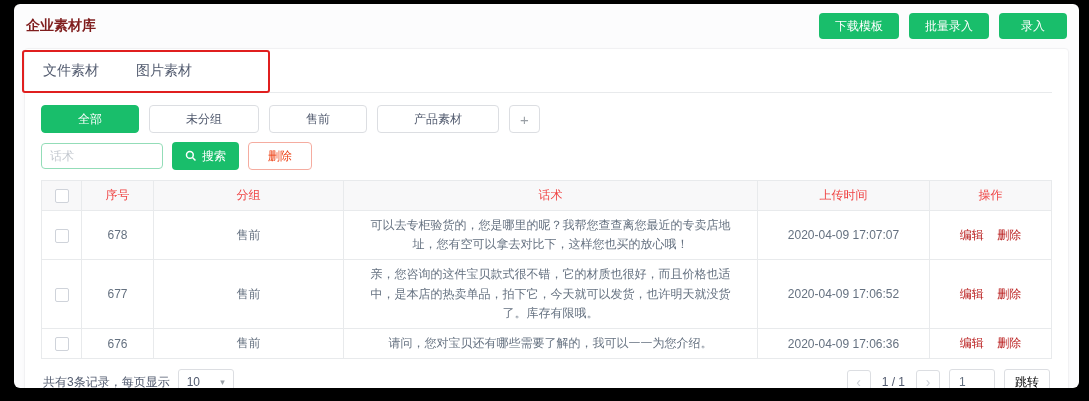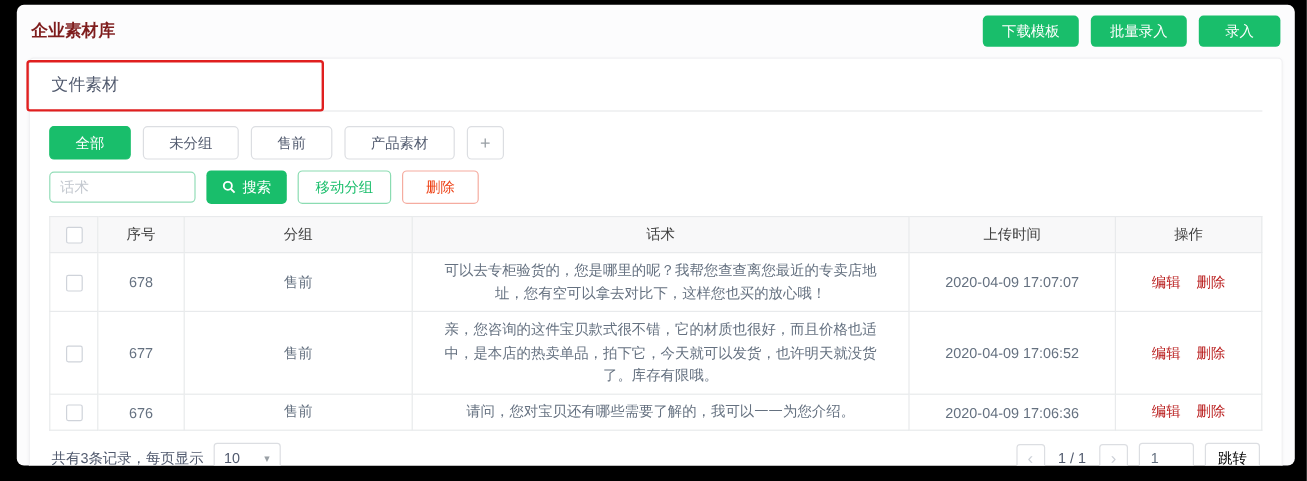--- a/index.html
+++ b/index.html
@@ -39,21 +39,21 @@
     cursor:pointer; border-bottom:3px solid transparent; margin-bottom:-1px;
   }
   .tab.active { color:#19be6b; border-bottom-color:#19be6b; }
   .annotation-box {
     position:absolute; left:-3px; top:1px; width:248px; height:43px;
     border:2px solid #e01f1f; border-radius:3px; pointer-events:none; z-index:5;
   }
   
   .chips { display:flex; gap:10px; margin-top:12px; align-items:center; }
   .chip {
-    height:28px; padding:0 21px; display:inline-flex; align-items:center;
+    height:28px; padding:0 36px; display:inline-flex; align-items:center;
     border:1px solid #dcdee2; border-radius:4px; background:#fff;
     font-size:12px; color:#515a6e; cursor:pointer; font-family:inherit;
   }
   .chip.active { background:#19be6b; border-color:#19be6b; color:#fff; }
   .chip-add { padding:0 10px; font-size:15px; color:#9aa0a6; }
   
   .search-row { display:flex; gap:9px; margin-top:9px; align-items:center; }
   .input-script {
     width:122px; height:26px; border:1px solid #93ddb8; border-radius:4px;
     padding:0 8px; font-size:12px; color:#515a6e; outline:none; font-family:inherit;
@@ -71,21 +71,21 @@
   .btn-outline-red {
     height:28px; padding:0 19px; border:1px solid #f5aca0; color:#ed4014;
     background:#fff; border-radius:4px; font-size:12px; cursor:pointer; font-family:inherit;
   }
   
   table {
     width:100%; border-collapse:collapse; margin-top:10px; font-size:12px;
     color:#657180; table-layout:fixed;
   }
   th, td { border:1px solid #e8eaec; text-align:center; padding:5px 8px; }
-  th { background:#f8f8f9; color:#404040; height:30px; font-weight:normal; }
+  th { background:#f8f8f9; color:#ef4444; height:30px; font-weight:normal; }
   td.script-cell { padding:5px 26px; line-height:1.6; }
   .checkbox {
     display:inline-block; width:14px; height:14px; border:1px solid #cfd3da;
     border-radius:2px; background:#fff; cursor:pointer; vertical-align:middle;
   }
   .op-link { color:#b91c1c; cursor:pointer; margin:16px 5px; text-decoration:none; }
   
   .footer-row {
     margin-top:10px; display:flex; justify-content:space-between;
     align-items:center; font-size:12px; color:#515a6e; padding:0 2px;
@@ -126,40 +126,40 @@
       <button class="btn-green wide">录入</button>
     </div>
   </div>
 
   <div class="card">
 
     <div class="annotation-box"></div>
 
     <div class="tabs">
       <div class="tab">文件素材</div>
+      <div class="tab">图片素材</div>
     </div>
 
     <div class="chips">
       <button class="chip active">全部</button>
       <button class="chip">未分组</button>
       <button class="chip">售前</button>
       <button class="chip">产品素材</button>
       <button class="chip chip-add">+</button>
     </div>
 
     <div class="search-row">
       <input class="input-script" type="text" placeholder="话术" style="">
       <button class="btn-search">
         <svg width="12" height="12" viewBox="0 0 16 16" fill="none" stroke="#fff" stroke-width="2">
             <circle cx="6.5" cy="6.5" r="4.5"></circle>
             <line x1="10" y1="10" x2="14" y2="14"></line>
           </svg>
         <span>搜索</span>
       </button>
-      <button class="btn-outline-green">移动分组</button>
       <button class="btn-outline-red">删除</button>
     </div>
 
     <table>
       <colgroup>
         <col style="width:40px">
           <col style="width:72px">
           <col style="width:190px">
         <col>
           <col style="width:172px">

